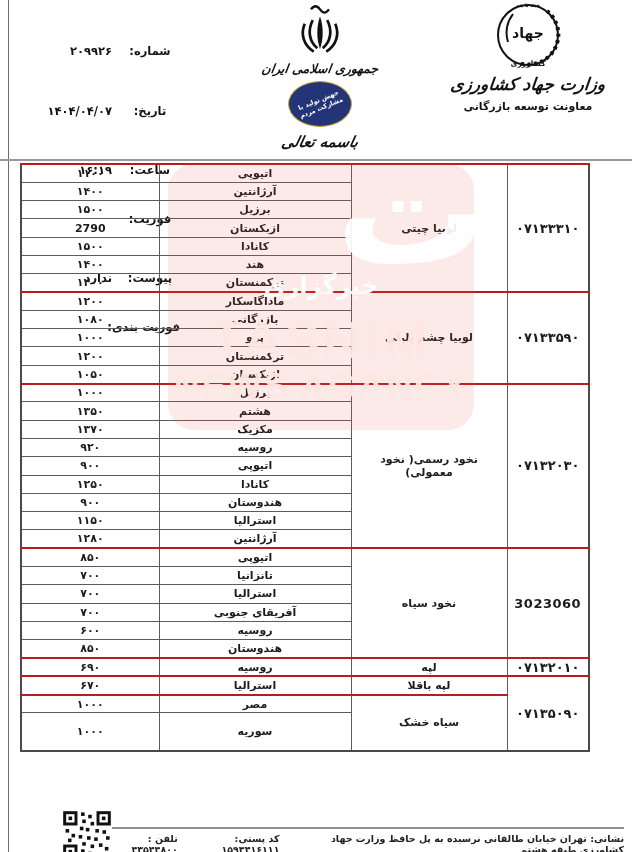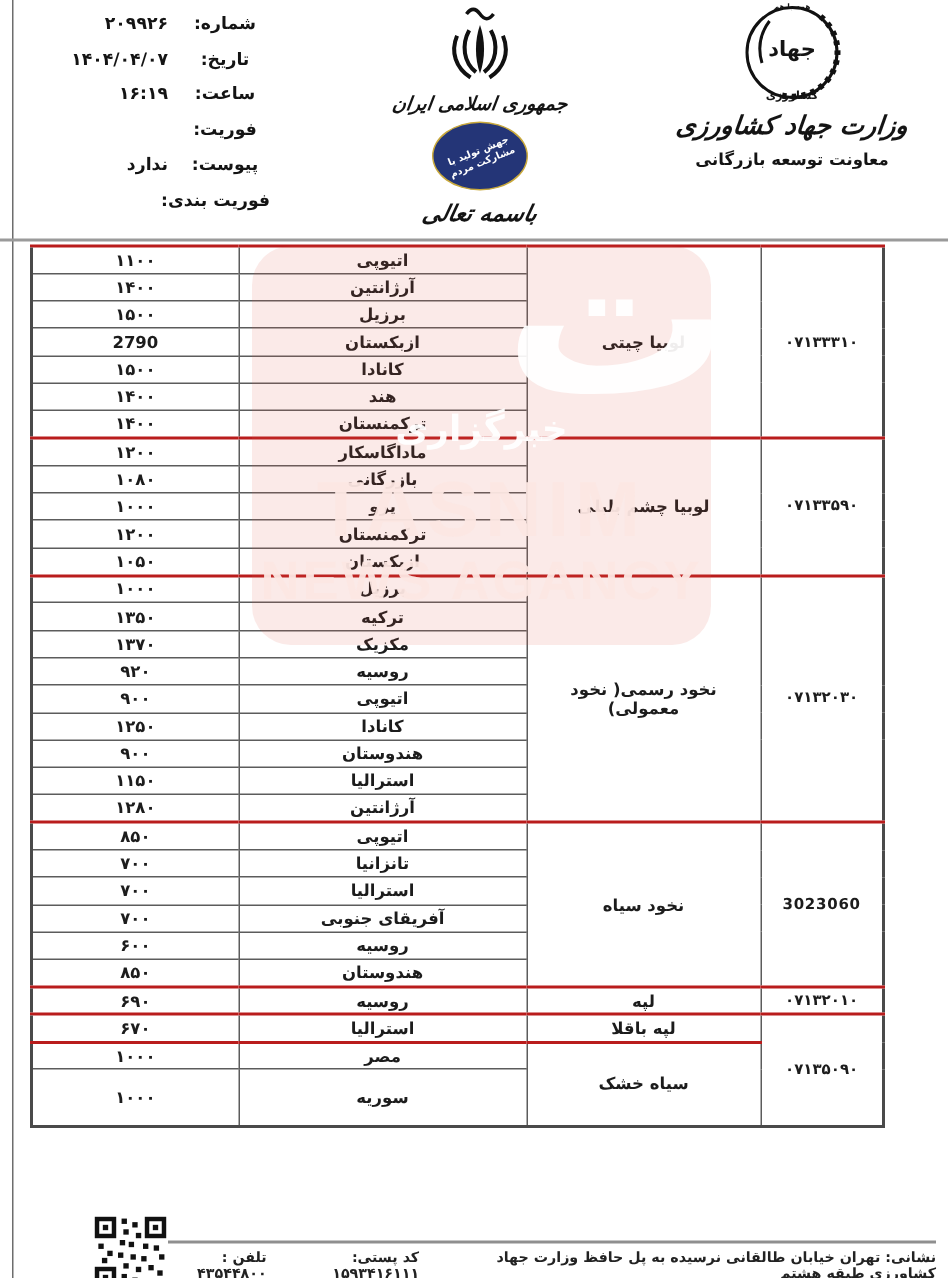--- a/index.html
+++ b/index.html
@@ -12,21 +12,21 @@
   }
   .page-left-line { position:absolute; left:8px; top:0; width:1px; height:100%; background:#6d6d6d; }
 
   
   .letter-header { position:absolute; top:0; left:0; width:100%; height:160px; }
   .header-rule { position:absolute; top:159px; left:0; width:100%; height:2px; background:#9a9a9a; }
 
   .meta-block { position:absolute; top:8px; left:30px; width:150px; direction:rtl; }
   .meta-row { display:flex; flex-direction:row; align-items:baseline; margin-bottom:9.5px; }
   .meta-label { font-size:11.5px; font-weight:bold; min-width:60px; text-align:center; letter-spacing:0; }
-  .meta-value { font-size:11.5px; font-weight:bold; margin-right:8px; direction:ltr; }
+  .meta-value { font-size:11.5px; font-weight:bold; margin-right:8px; direction:ltr;margin-top:36px; }
 
   .center-block { position:absolute; top:2px; left:235px; width:170px; text-align:center; direction:rtl; }
   .emblem-svg { display:block; margin:0 auto; }
   .country-name { font-size:12.5px; font-weight:bold; font-style:italic; transform:skewX(-8deg); margin-top:1px; }
   .year-badge {
     width:64px; height:46px; margin:5px auto 0 auto; border-radius:50%;
     display:flex; align-items:center; justify-content:center;
     border:1.5px solid #c9a93c; position:relative; overflow:hidden;
   }
   .year-badge-text { color:#ffffff; font-size:6.5px; font-weight:bold; line-height:1.25; transform:rotate(-22deg); padding:2px; }
@@ -56,21 +56,21 @@
   
   .price-table {
     position:absolute; top:163px; right:42px; width:568px;
     border-collapse:collapse; table-layout:fixed; direction:rtl;
     border:2px solid #4a4a4a; z-index:2;
   }
   .price-table td {
     border:1px solid #5c5c5c; height:18.3px; padding:0 4px;
     font-size:11px; text-align:center; vertical-align:middle; font-weight:bold; color:#1c1c1c;
   }
-  .price-table td.code-cell { font-size:10px; letter-spacing:0.5px; }
+  .price-table td.code-cell { font-size:13px; letter-spacing:0.5px; }
   .price-table tr.tall td { height:38px; }
   .price-table td.g-top { border-top:2px solid #b91c1c; }
 
   
   .footer-rule { position:absolute; top:827px; left:112px; width:512px; height:2px; background:#8f8f8f; }
   .footer-text {
     position:absolute; top:833px; left:112px; width:512px; direction:rtl;
     display:flex; justify-content:center; gap:14px; font-size:9.5px; font-weight:bold; color:#222;
   }
   .qr-box { position:absolute; top:810px; left:62px; width:50px; height:50px; }
@@ -214,21 +214,21 @@
           <td class="country-cell">ازبکستان</td>
           <td class="price-cell">۱۰۵۰</td>
         </tr>
         <tr>
           <td class="code-cell g-top" rowspan="9">۰۷۱۳۲۰۳۰</td>
           <td class="category-cell g-top" rowspan="9">نخود رسمی( نخود معمولی)</td>
           <td class="country-cell g-top">برزیل</td>
           <td class="price-cell g-top">۱۰۰۰</td>
         </tr>
         <tr>
-          <td class="country-cell">ترکیه</td>
+          <td class="country-cell">هشتم</td>
           <td class="price-cell">۱۳۵۰</td>
         </tr>
         <tr>
           <td class="country-cell">مکزیک</td>
           <td class="price-cell">۱۳۷۰</td>
         </tr>
         <tr>
           <td class="country-cell">روسیه</td>
           <td class="price-cell">۹۲۰</td>
         </tr>

